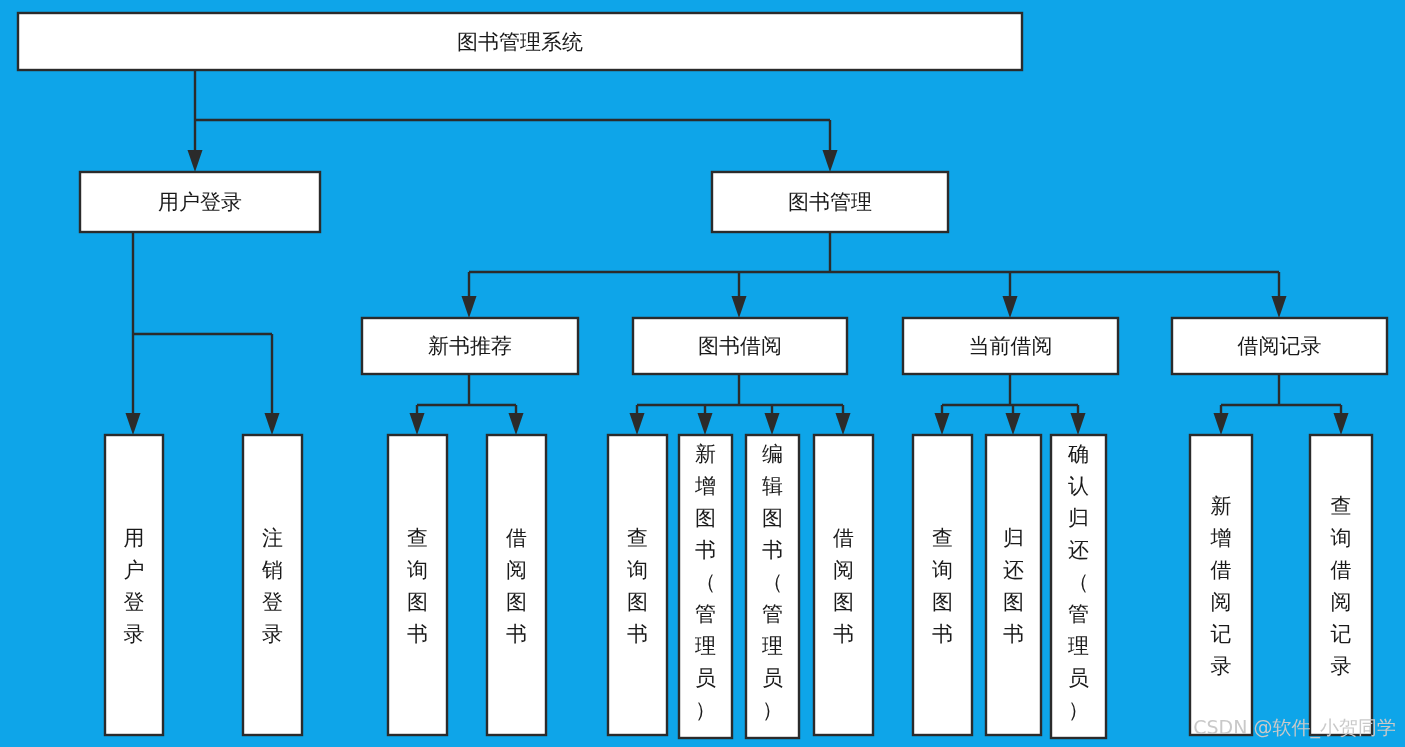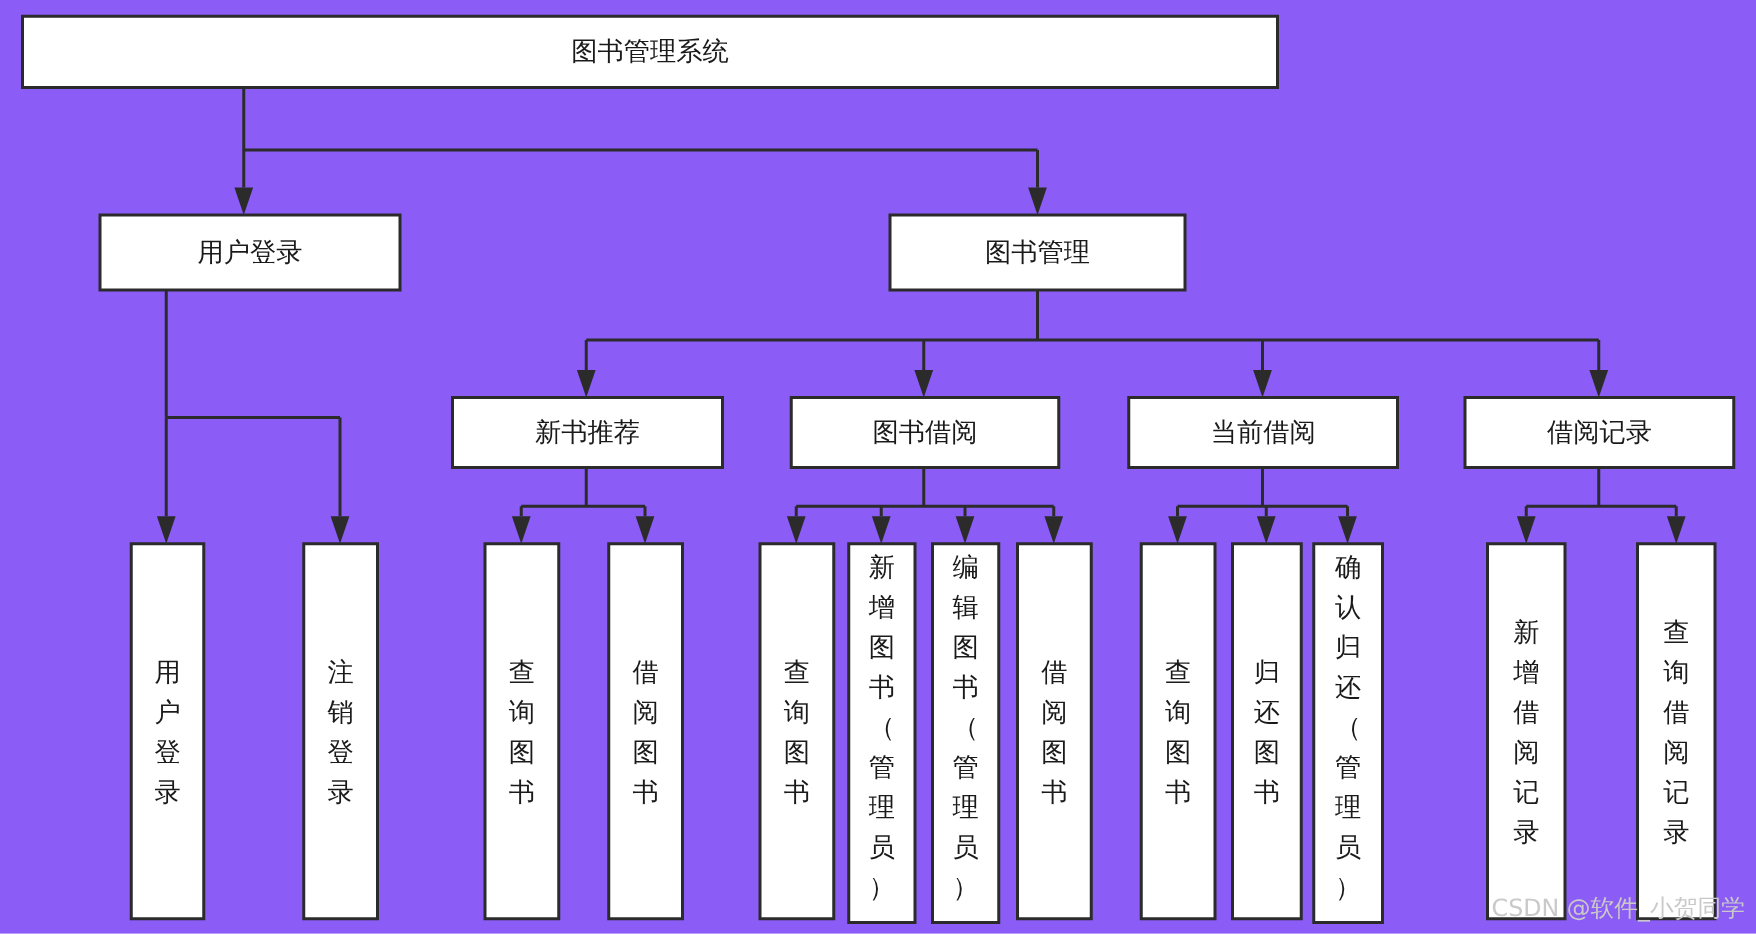--- a/index.html
+++ b/index.html
@@ -11,21 +11,21 @@
   body {
     width: 1405px;
     height: 747px;
     overflow: hidden;
     font-family: "DejaVu Sans", "Liberation Sans", sans-serif;
   }
   #diagram-root {
     position: relative;
     width: 1405px;
     height: 747px;
-    background: #8b5cf6;
+    background: #0ea5e9;
   }
   svg.diagram-canvas {
     position: absolute;
     left: 0;
     top: 0;
     width: 1405px;
     height: 747px;
     display: block;
   }
   .node-box {

